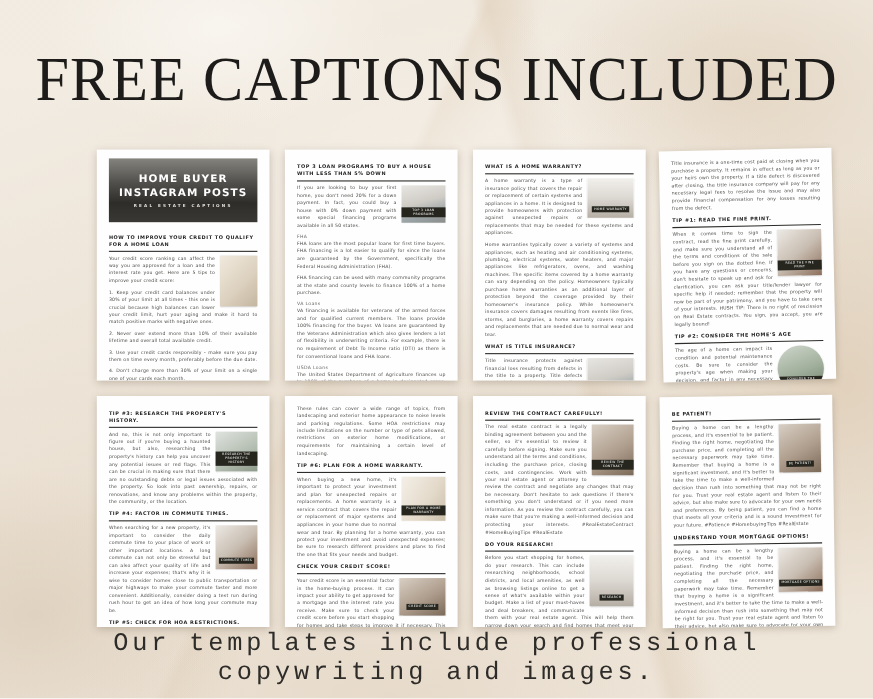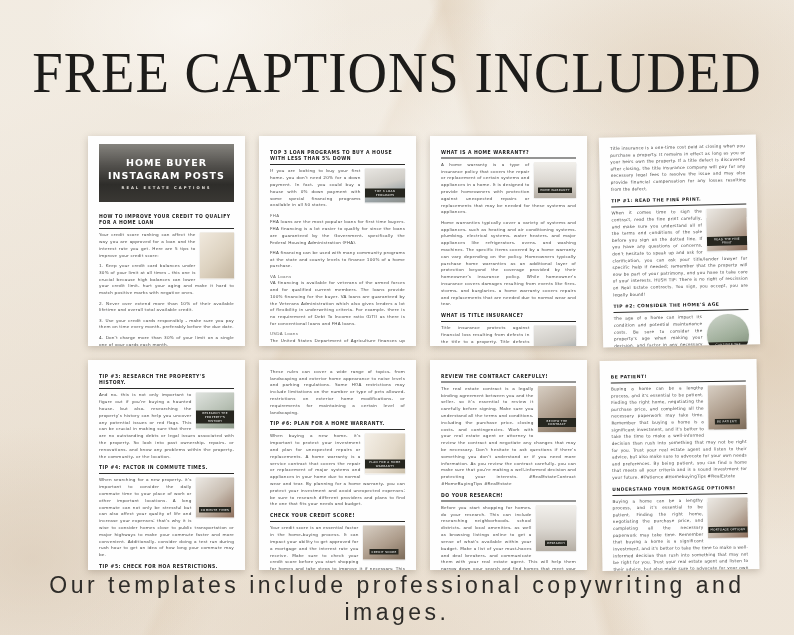--- a/index.html
+++ b/index.html
@@ -18,21 +18,21 @@
       linear-gradient(160deg, rgba(244,238,229,.6) 10%, rgba(228,214,196,.35) 55%, rgba(240,231,219,.6) 90%),
       linear-gradient(#efe8dd,#ece3d6);
   }
   .main-title{
     position:absolute;top:40px;left:0;width:100%;text-align:center;
     font-family:"Liberation Serif",serif;font-size:57px;font-weight:400;
     letter-spacing:1px;color:#1d1c1a;transform:scaleX(.96);white-space:nowrap;
   }
   .footer-caption{
     position:absolute;top:572px;left:0;width:100%;text-align:center;
-    font-family:Liberation Sans, sans-serif;font-size:23px;font-weight:400;
+    font-family:Liberation Mono, monospace;font-size:23px;font-weight:400;
     letter-spacing:3.5px;color:#2e2c29;
   }
   .pages-grid{
     position:absolute;left:88px;top:136px;
     display:grid;grid-template-columns:repeat(4,157px);grid-auto-rows:210px;gap:14px;
   }
   .page{
     background:#fefefe;box-shadow:0 2px 7px rgba(90,75,58,.28);
     overflow:hidden;position:relative;
   }

